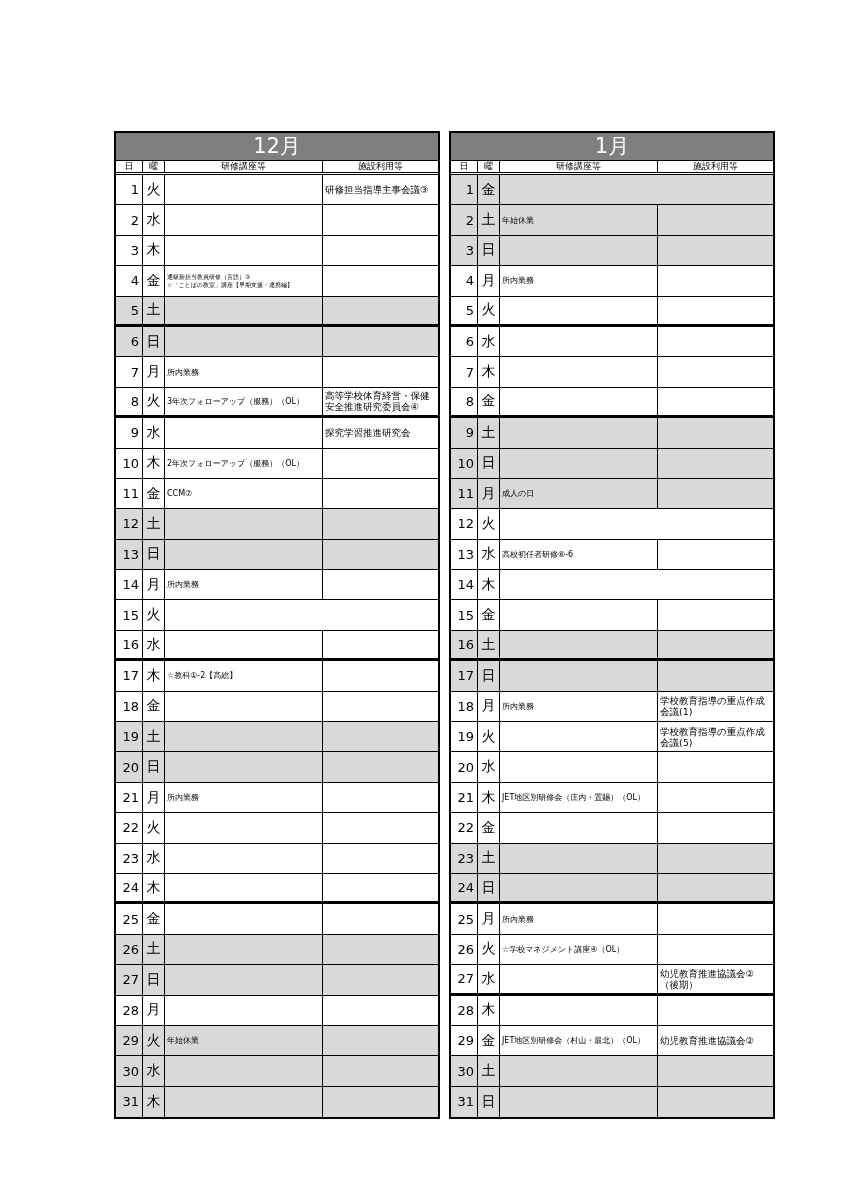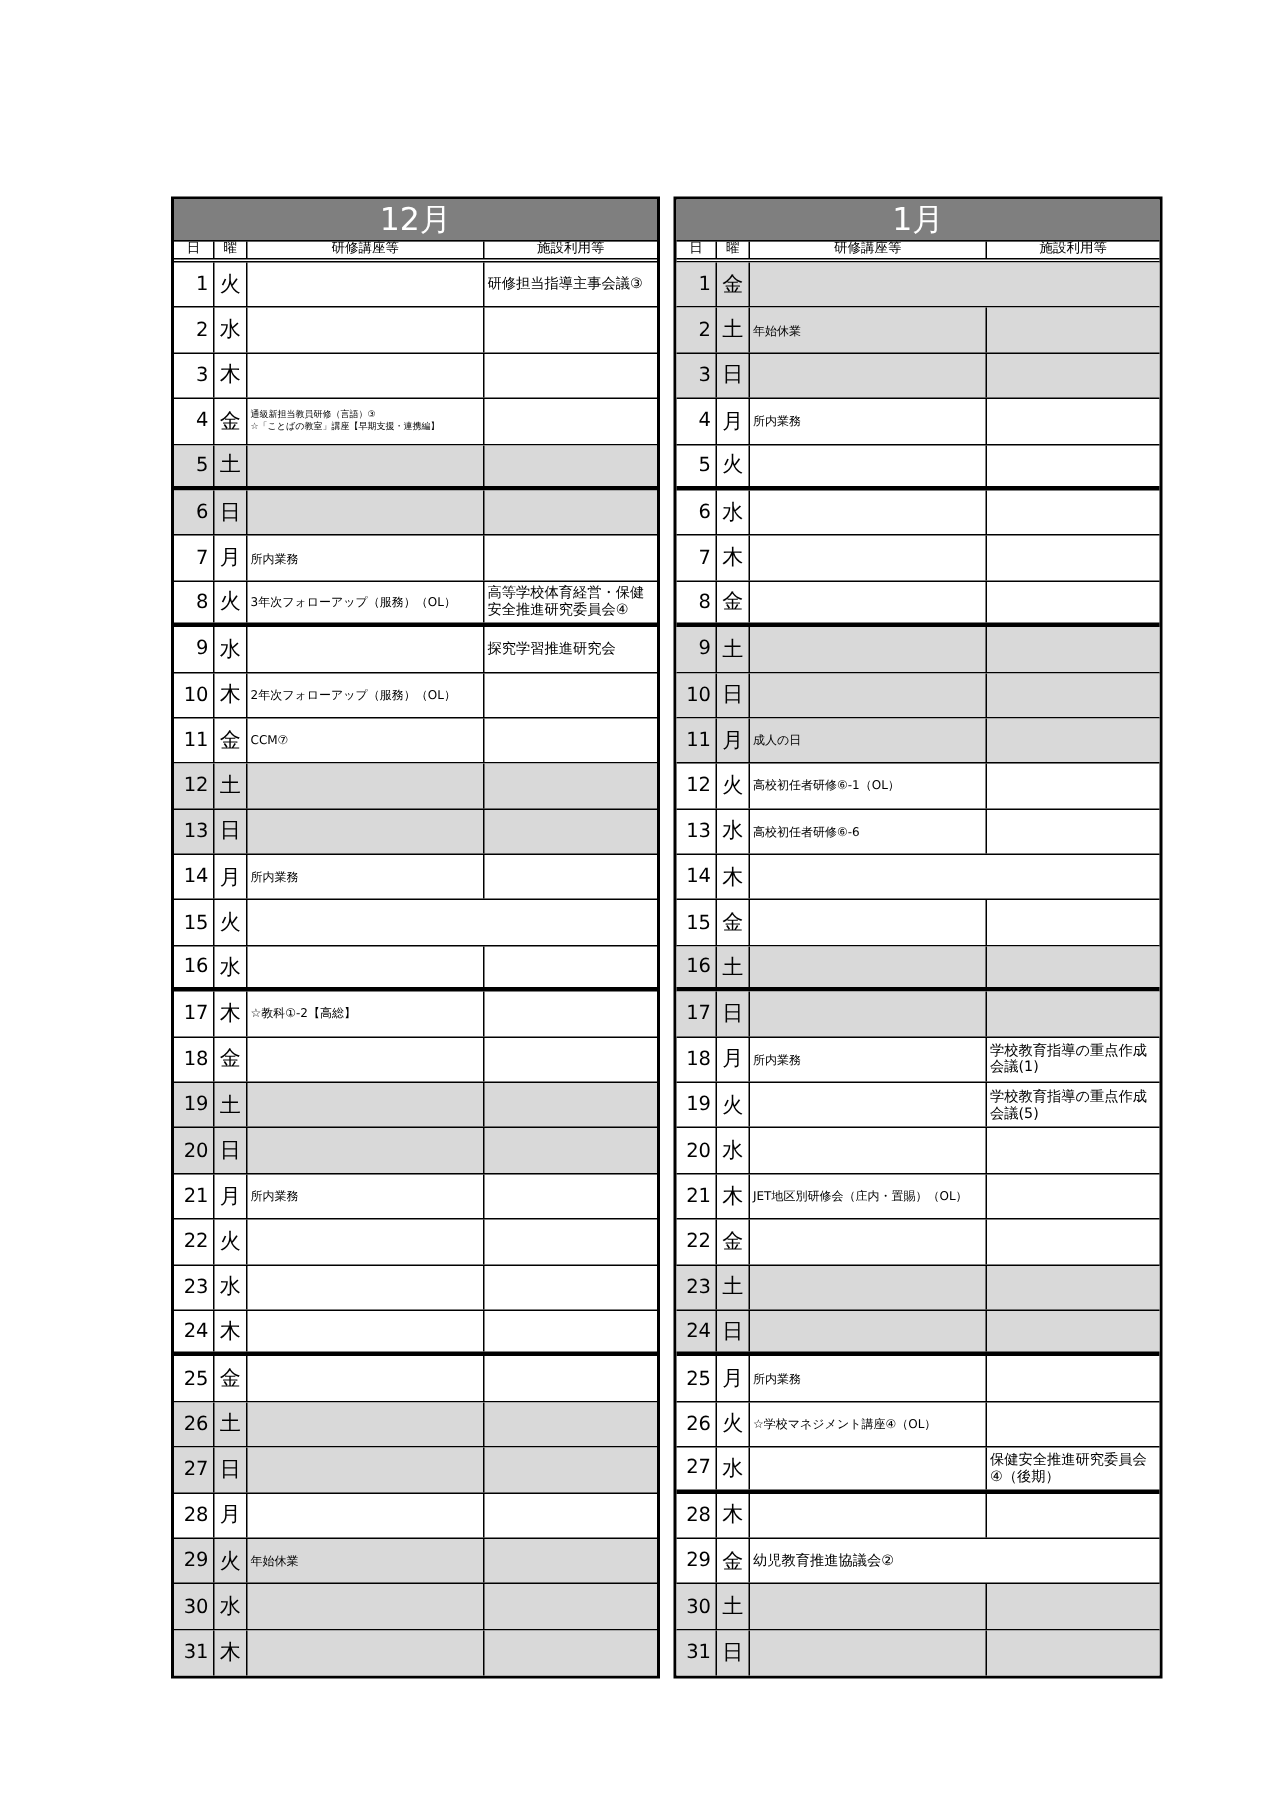--- a/index.html
+++ b/index.html
@@ -294,21 +294,20 @@
       </div>
       <div class="row gray">
         <div class="d" style="white-space: pre-line;">11</div>
         <div class="w" style="white-space: pre-line;">月</div>
         <div class="c" style="white-space: pre-line;">成人の日</div>
         <div class="f" style="white-space: pre-line;"></div>
       </div>
       <div class="row">
         <div class="d" style="white-space: pre-line;">12</div>
         <div class="w" style="white-space: pre-line;">火</div>
-        <div class="c" style="white-space: pre-line;">高校初任者研修⑥-1（OL）</div>
         <div class="f" style="white-space: pre-line;"></div>
       </div>
       <div class="row">
         <div class="d" style="white-space: pre-line;">13</div>
         <div class="w" style="white-space: pre-line;">水</div>
         <div class="c" style="white-space: pre-line;">高校初任者研修⑥-6</div>
         <div class="f" style="white-space: pre-line;"></div>
       </div>
       <div class="row">
         <div class="d" style="white-space: pre-line;">14</div>
@@ -384,31 +383,32 @@
       <div class="row">
         <div class="d" style="white-space: pre-line;">26</div>
         <div class="w" style="white-space: pre-line;">火</div>
         <div class="c" style="white-space: pre-line;">☆学校マネジメント講座④（OL）</div>
         <div class="f" style="white-space: pre-line;"></div>
       </div>
       <div class="row thick">
         <div class="d" style="white-space: pre-line;">27</div>
         <div class="w" style="white-space: pre-line;">水</div>
         <div class="c" style="white-space: pre-line;"></div>
-        <div class="f" style="white-space: pre-line;">保健安全推進研究委員会④（後期）</div>
+        <div class="f" style="white-space: pre-line;">幼児教育推進協議会②（後期）</div>
       </div>
       <div class="row">
         <div class="d" style="white-space: pre-line;">28</div>
         <div class="w" style="white-space: pre-line;">木</div>
         <div class="c" style="white-space: pre-line;"></div>
         <div class="f" style="white-space: pre-line;"></div>
       </div>
       <div class="row">
         <div class="d" style="white-space: pre-line;">29</div>
         <div class="w" style="white-space: pre-line;">金</div>
+        <div class="c" style="white-space: pre-line;">JET地区別研修会（村山・最北）（OL）</div>
         <div class="f" style="white-space: pre-line;">幼児教育推進協議会②</div>
       </div>
       <div class="row gray">
         <div class="d" style="white-space: pre-line;">30</div>
         <div class="w" style="white-space: pre-line;">土</div>
         <div class="c" style="white-space: pre-line;"></div>
         <div class="f" style="white-space: pre-line;"></div>
       </div>
       <div class="row gray">
         <div class="d" style="white-space: pre-line;">31</div>

